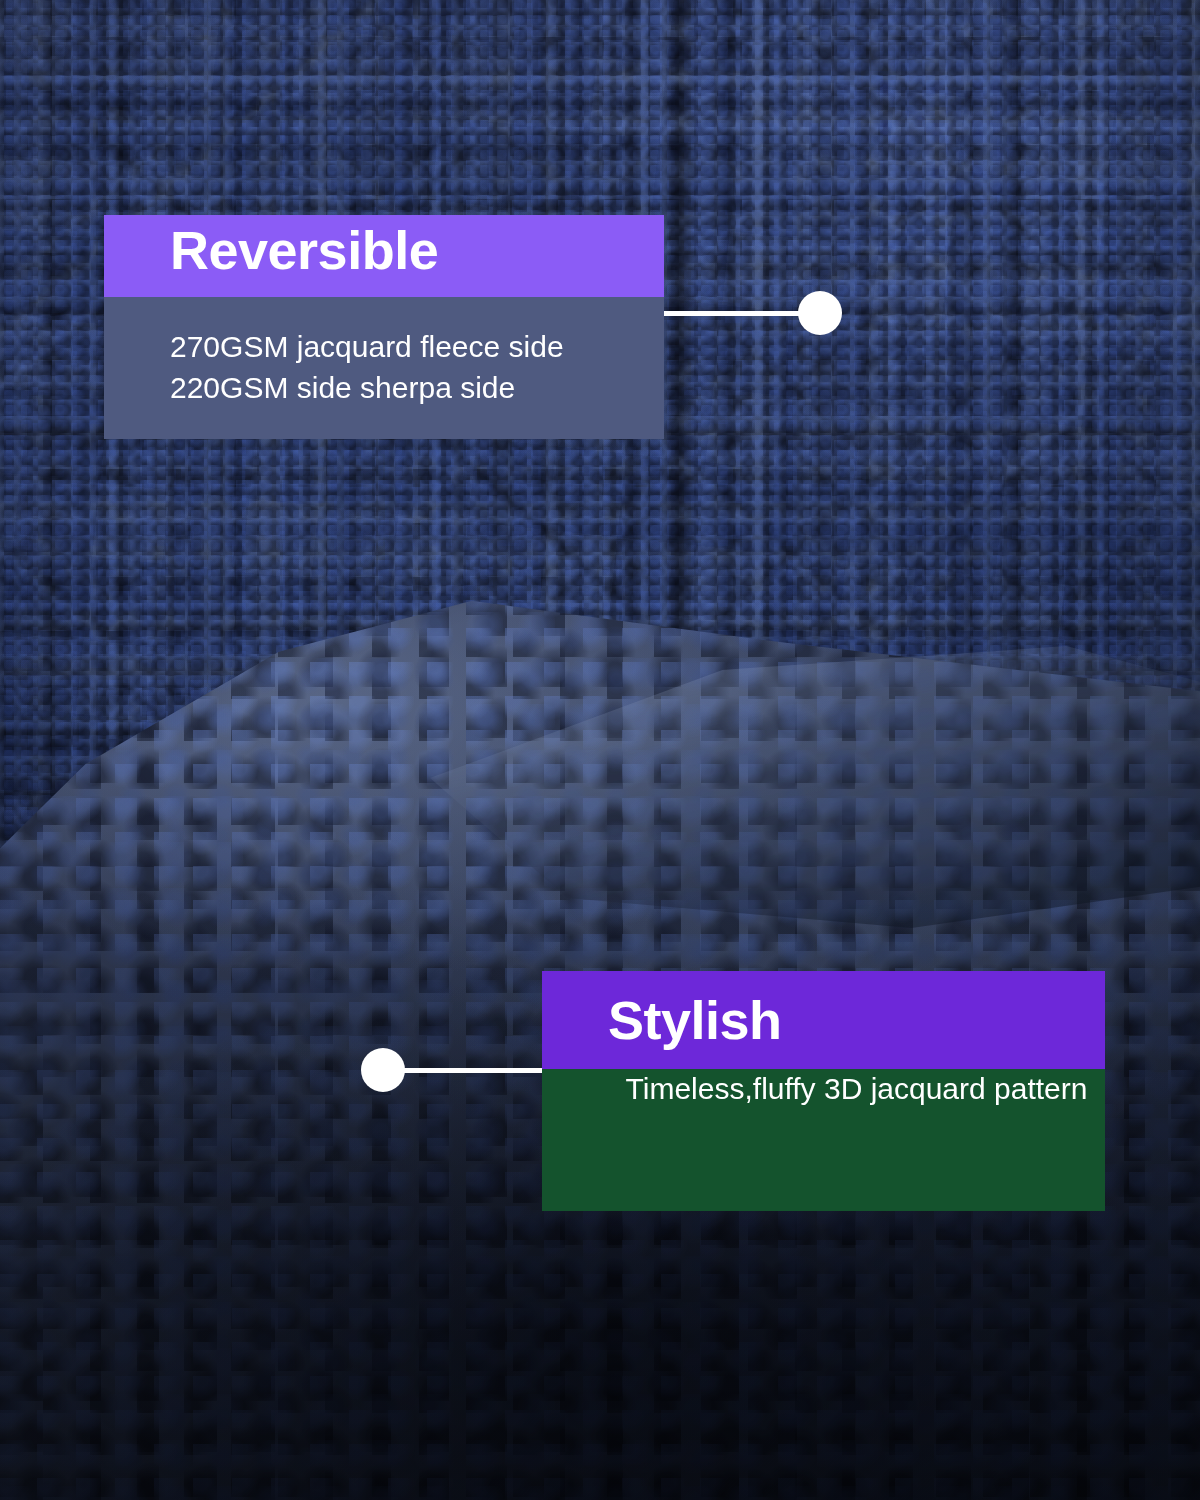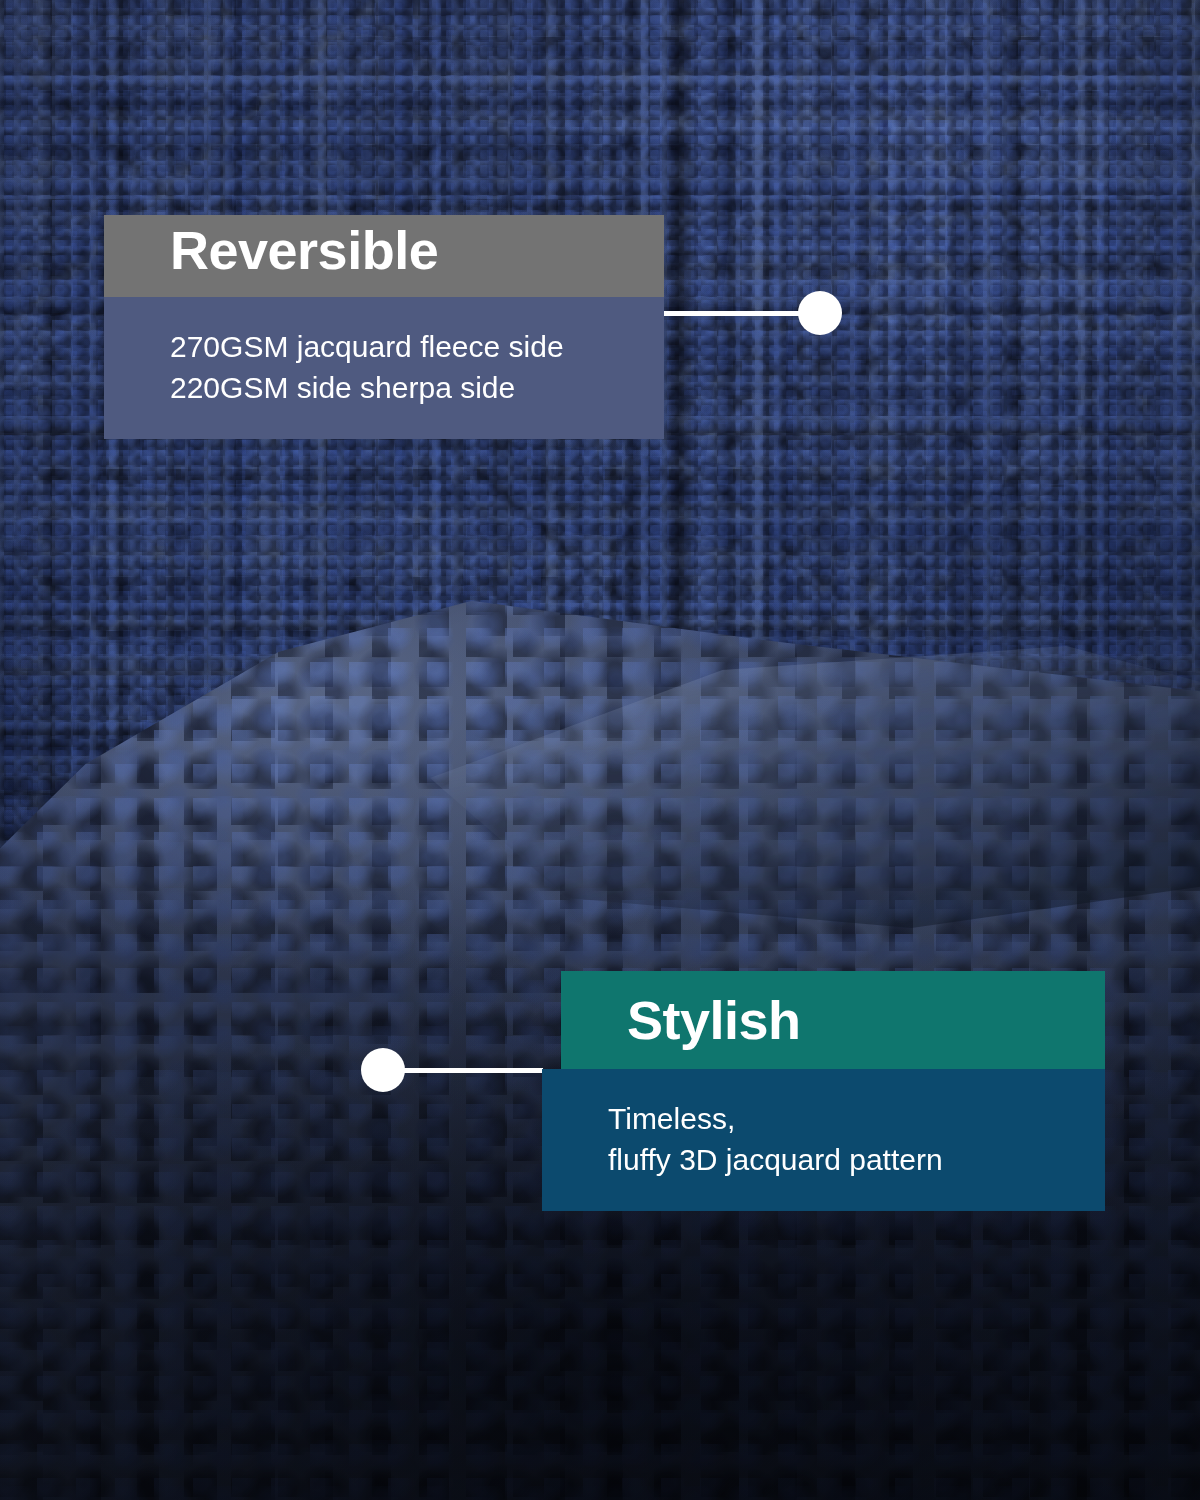--- a/index.html
+++ b/index.html
@@ -158,31 +158,31 @@
   }
   .callout-body {
     padding: 20px 0 34px 66px;
     font-size: 30px;
     color: #ffffff;
     line-height: 1.36;
   }
   .callout-body .line { display: block; white-space: pre; }
 
   #callout-reversible { left: 104px; top: 215px; width: 560px; }
-  #callout-reversible .callout-header { background: #737373; height: 82px; box-sizing: border-box;
+  #callout-reversible .callout-header { background: #8b5cf6; height: 82px; box-sizing: border-box;
                                         display: flex; align-items: center; padding-top: 0; padding-bottom: 12px; }
   #callout-reversible .callout-body   { background: #4f5a80; height: 142px; box-sizing: border-box;
                                         display: flex; flex-direction: column; justify-content: center;
                                         padding-top: 0; padding-bottom: 0; }
 
   #callout-stylish { left: 542px; top: 971px; width: 563px; }
-  #callout-stylish .callout-header { background: #0f766e; height: 98px; box-sizing: border-box;
-                                     display: flex; align-items: center; padding-top: 0; padding-bottom: 0; margin-left: 19px; }
-  #callout-stylish .callout-body   { background: #0c4a6e; height: 142px; box-sizing: border-box;
-                                     display: flex; flex-direction: column; justify-content: center;
+  #callout-stylish .callout-header { background: #6d28d9; height: 98px; box-sizing: border-box;
+                                     display: flex; align-items: center; padding-top: 0; padding-bottom: 0; }
+  #callout-stylish .callout-body   { background: #14532d; height: 142px; box-sizing: border-box;
+                                     display: flex; flex-direction: row; justify-content: center;
                                      padding-top: 0; padding-bottom: 0; }
 
   
   .leader-line {
     position: absolute;
     height: 5px;
     background: #ffffff;
   }
   .leader-dot {
     position: absolute;

